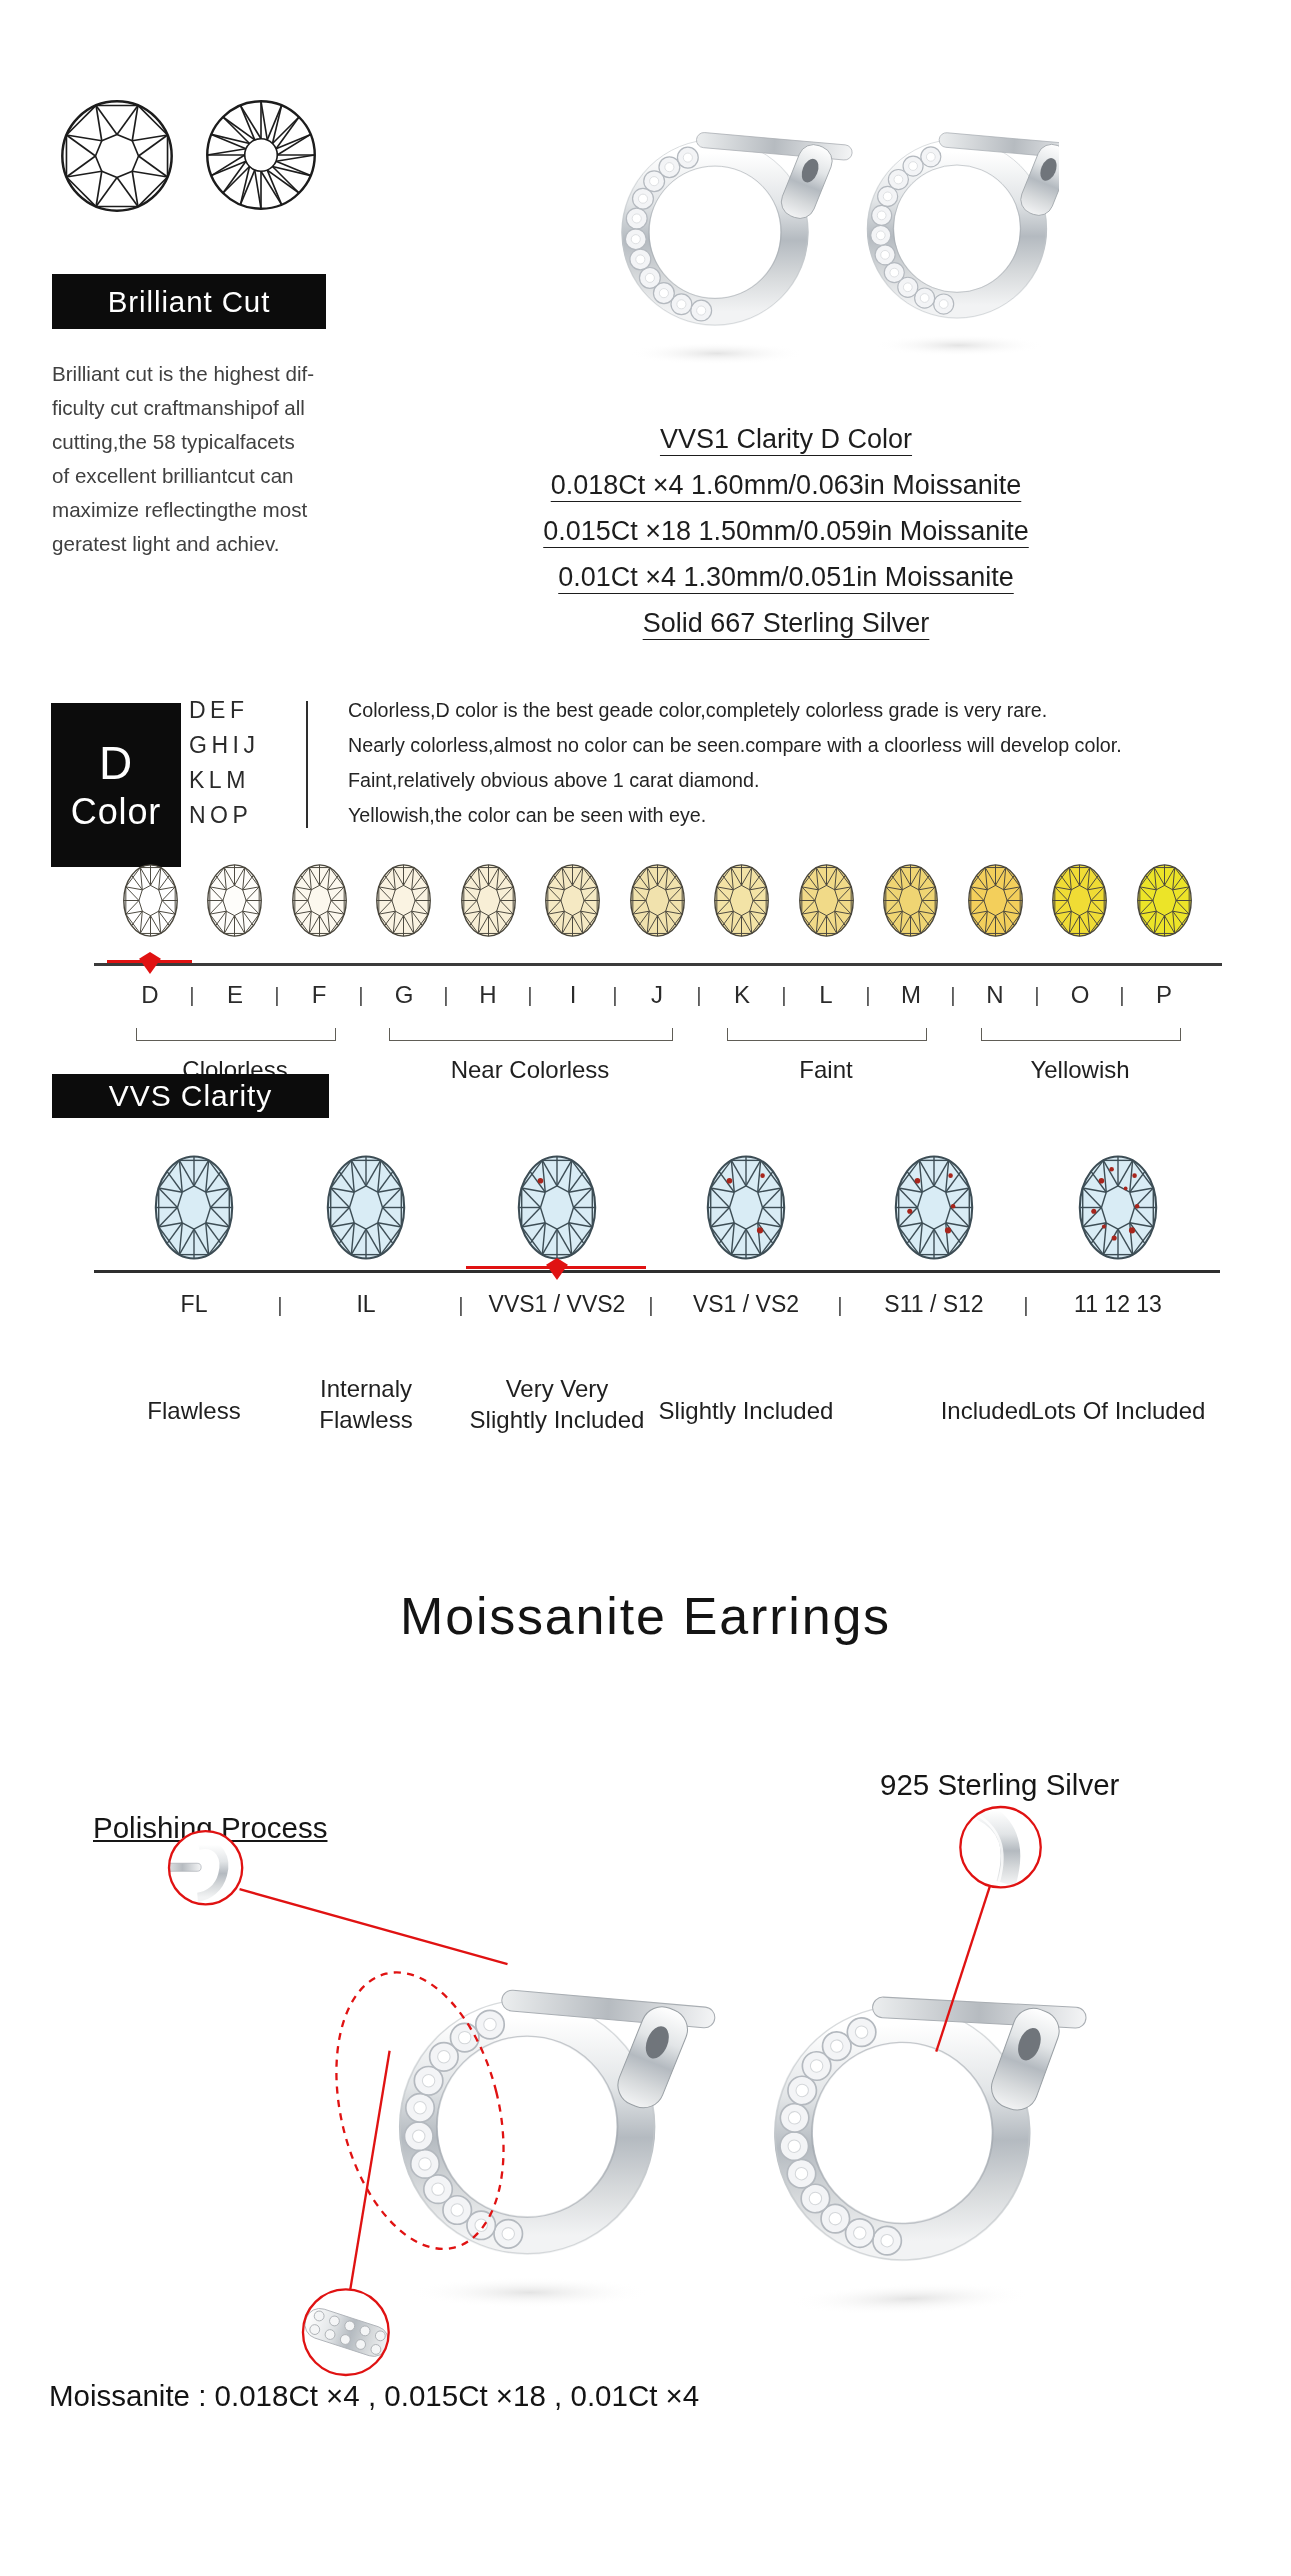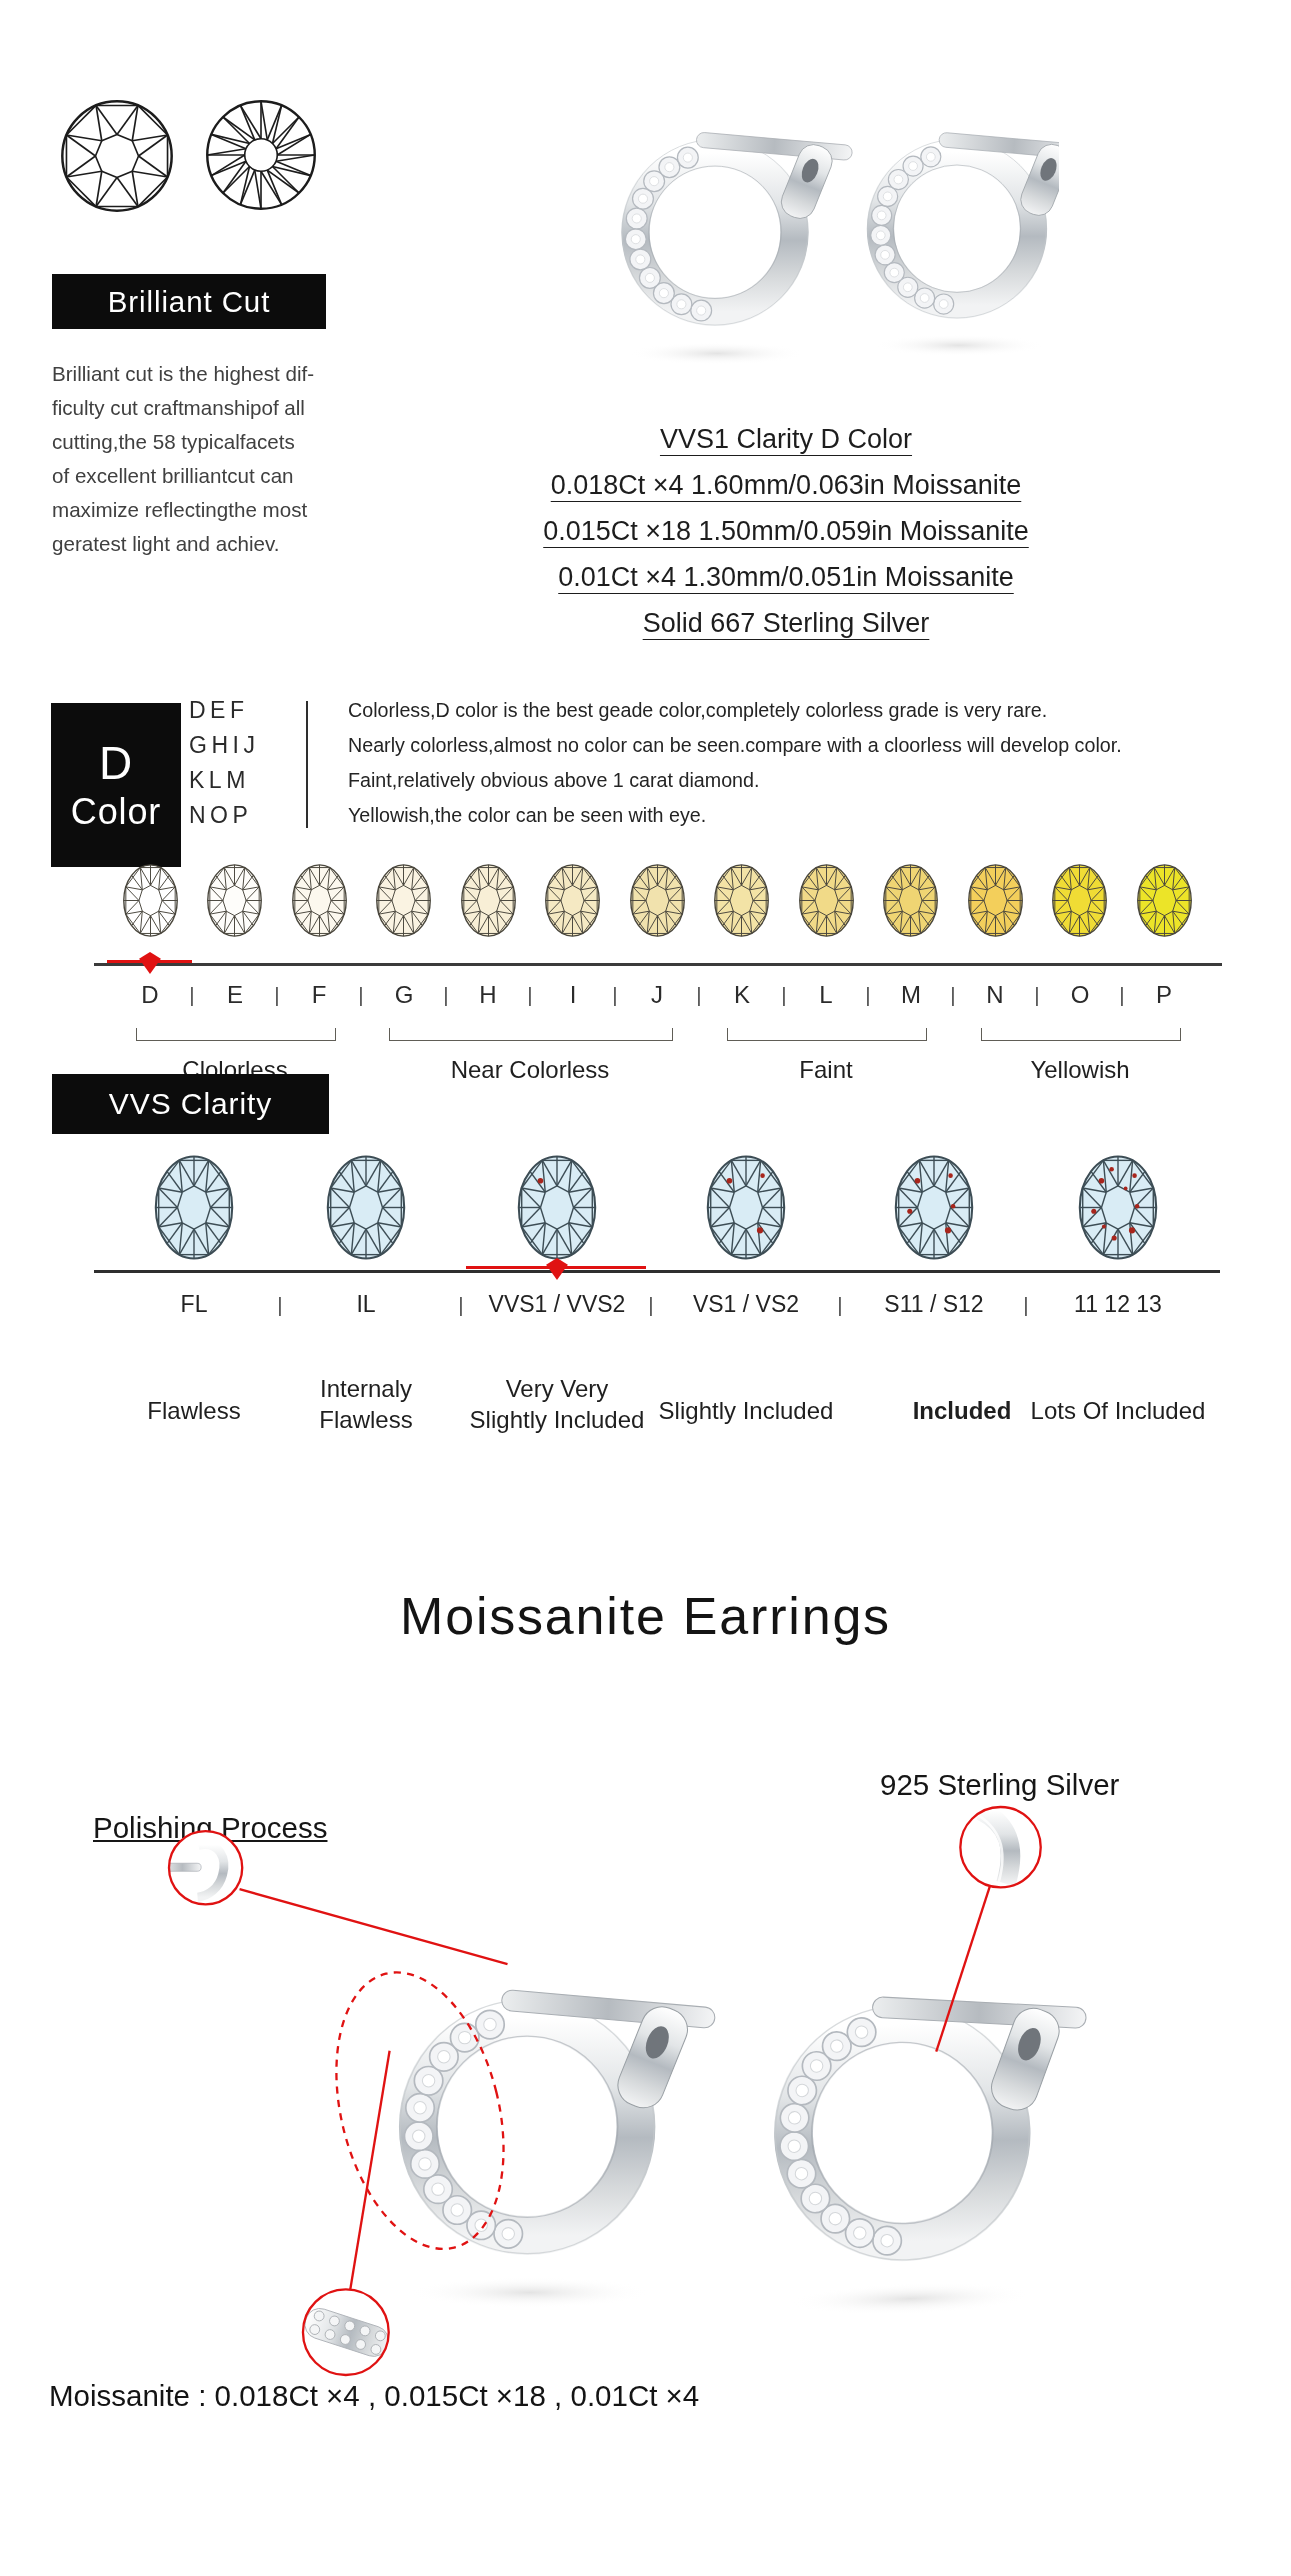--- a/index.html
+++ b/index.html
@@ -2,21 +2,21 @@
 <html style="font-size:14.3px"><head>
 <meta charset="utf-8">
 <style>
   html,body{margin:0;padding:0;background:#ffffff;}
   .canvas{position:relative;width:1291px;height:2576px;background:#fff;overflow:hidden;
           font-family:"Liberation Sans","DejaVu Sans",sans-serif;color:#222;}
   .abs{position:absolute;}
   .black-label{position:absolute;background:#0c0c0c;color:#ffffff;display:flex;
                align-items:center;justify-content:center;letter-spacing:0.9px;}
   #brilliant-label{left:52px;top:274px;width:274px;height:55px;font-size:29.5px;}
-  #vvs-label{left:52px;top:1074px;width:277px;height:60px;font-size:30px;}
+  #vvs-label{left:52px;top:1074px;width:277px;height:44px;font-size:30px;}
   #dcolor-box{left:51px;top:703px;width:130px;height:164px;flex-direction:column;gap:3.6px;}
   #dcolor-box .d{font-size:46px;line-height:50px;}
   #dcolor-box .c{font-size:36px;line-height:41px;}
   #brilliant-desc{left:52px;top:357px;width:375px;font-size:20.6px;line-height:34px;color:#404040;}
   #hero-specs{left:518px;top:416px;width:536px;text-align:center;}
   #hero-specs .spec-line{height:46px;line-height:46px;font-size:27px;color:#1d1d1d;}
   #hero-specs .spec-line span{text-decoration:underline;text-decoration-thickness:1.3px;text-underline-offset:7.1px;}
   #dcolor-rows{left:189px;top:693px;width:1081px;}
   .dc-row{display:flex;height:35px;align-items:center;}
   .dc-grades{width:117px;font-size:23px;letter-spacing:4.5px;color:#2a2a2a;}
@@ -1212,21 +1212,21 @@
         <div>Internaly</div>
         <div>Flawless</div>
       </div>
       <div class="scale-label clarity-desc" style="left: 557px; top: 1373px;">
         <div>Very Very</div>
         <div>Slightly Included</div>
       </div>
       <div class="scale-label clarity-desc" style="left: 746px; top: 1395px;">
         <div>Slightly Included</div>
       </div>
-      <div class="scale-label clarity-desc" style="left: 962px; top: 1395px; font-weight: bold;">
+      <div class="scale-label clarity-desc" style="left: 986px; top: 1395px;">
         <div>Included</div>
       </div>
       <div class="scale-label clarity-desc" style="left: 1118px; top: 1395px;">
         <div>Lots Of Included</div>
       </div>
     </div>
 
   <h1 id="page-title">Moissanite Earrings</h1>
 
   <div id="annotation-left" class="annotation">Polishing Process</div>

